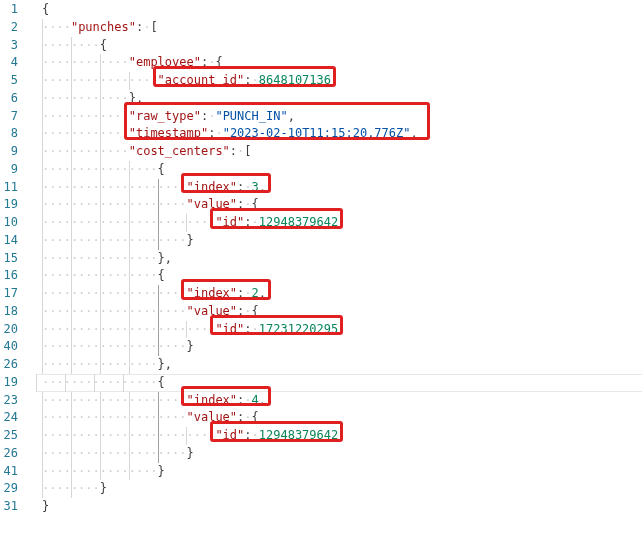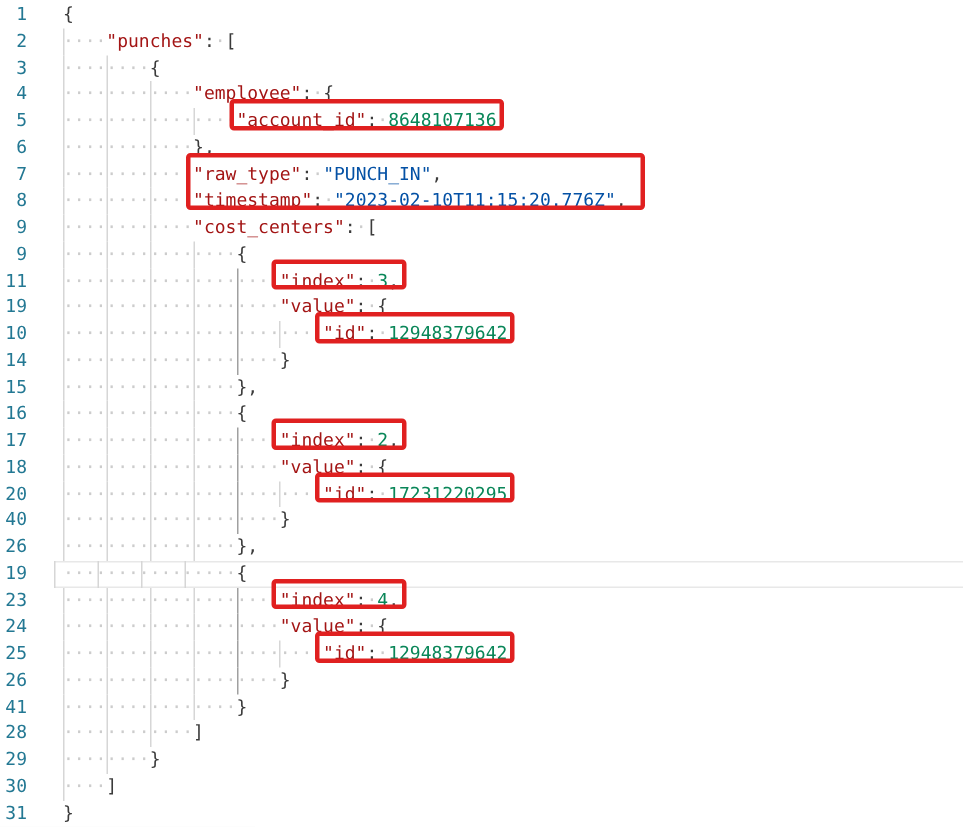--- a/index.html
+++ b/index.html
@@ -152,30 +152,22 @@
       </div>
       <div class="line">
         <div class="gutter">26</div>
         <div class="code"><span class="guide" style="left: 0ch;"></span><span class="guide" style="left: 4ch;"></span><span class="guide" style="left: 8ch;"></span><span class="guide" style="left: 12ch;"></span><span class="guide active" style="left: 16ch;"></span><span class="tok w">····················</span><span class="tok p">}</span></div>
       </div>
       <div class="line">
         <div class="gutter">41</div>
         <div class="code"><span class="guide" style="left: 0ch;"></span><span class="guide" style="left: 4ch;"></span><span class="guide" style="left: 8ch;"></span><span class="guide" style="left: 12ch;"></span><span class="tok w">················</span><span class="tok p">}</span></div>
       </div>
       <div class="line">
-        <div class="gutter">28</div>
-        <div class="code"><span class="guide" style="left: 0ch;"></span><span class="guide" style="left: 4ch;"></span><span class="guide" style="left: 8ch;"></span><span class="tok w">············</span><span class="tok p">]</span></div>
-      </div>
-      <div class="line">
         <div class="gutter">29</div>
         <div class="code"><span class="guide" style="left: 0ch;"></span><span class="guide" style="left: 4ch;"></span><span class="tok w">········</span><span class="tok p">}</span></div>
-      </div>
-      <div class="line">
-        <div class="gutter">30</div>
-        <div class="code"><span class="guide" style="left: 0ch;"></span><span class="tok w">····</span><span class="tok p">]</span></div>
       </div>
       <div class="line">
         <div class="gutter">31</div>
         <div class="code"><span class="tok p">}</span></div>
       </div>
     </div>
   <div class="annotations">
       <div class="red-box" style="left: 152.52px; width: 183.28px; top: 66px; height: 20.75px;"></div>
       <div class="red-box" style="left: 123.64px; width: 306.02px; top: 101.5px; height: 38.5px;"></div>
       <div class="red-box" style="left: 181.4px; width: 89.42px; top: 172.5px; height: 20.75px;"></div>

